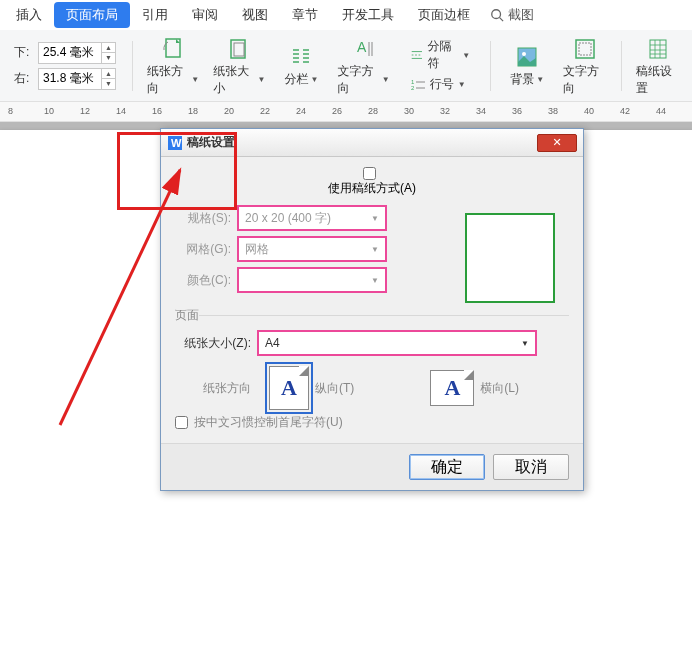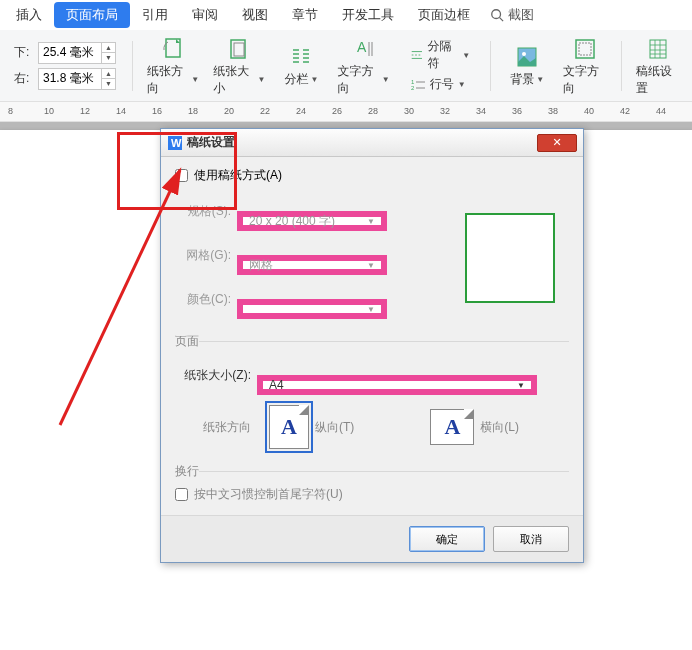--- a/index.html
+++ b/index.html
@@ -35,47 +35,47 @@
 
 .doc-area { position: absolute; left: 0; top: 122px; right: 0; bottom: 0; background: #b8b8b8; }
 .page { position: absolute; left: 0; top: 8px; width: 100%; height: 100%; background: #fff; box-shadow: 0 1px 4px rgba(0,0,0,.2); }
 
 .dialog { position: absolute; left: 160px; top: 128px; width: 424px; background: #f0f0f0; border: 1px solid #7a9ac0; box-shadow: 2px 2px 8px rgba(0,0,0,.3); font-size: 12px; }
 .dialog-title { height: 28px; background: linear-gradient(#fdfdfd,#e8e8e8); display: flex; align-items: center; padding: 0 6px; border-bottom: 1px solid #c8c8c8; }
 .dialog-title .ttl { font-weight: bold; color: #333; margin-left: 4px; }
 .dialog-close { margin-left: auto; width: 40px; height: 18px; background: #d04030; border: 1px solid #a02818; border-radius: 2px; color: #fff; display: flex; align-items: center; justify-content: center; font-size: 11px; cursor: pointer; }
 
 .dialog-body { padding: 10px 14px 8px 14px; }
-.chk-row { display: flex; align-items: center; margin-bottom: 8px; }
+.chk-row { display: flex; align-items: center; margin-bottom: 8px; flex-direction: column; }
 .chk-row input { margin-right: 6px; }
 .form-row { display: flex; align-items: center; margin: 5px 0; color: #9a9a9a; }
 .form-row.enabled { color: #333; }
 .form-row .flabel { width: 56px; text-align: right; margin-right: 6px; }
-.form-row .fselect { flex: 1; max-width: 150px; height: 20px; border: 6px solid #ec4899; background: #fff; display: flex; align-items: center; padding: 0 6px; position: relative; color: #9a9a9a; margin-top: 19px; }
+.form-row .fselect { flex: 1; max-width: 150px; height: 26px; border: 2px solid #ec4899; background: #fff; display: flex; align-items: center; padding: 0 6px; position: relative; color: #9a9a9a; }
 .form-row .fselect .sel-caret { margin-left: auto; font-size: 8px; }
 
 .preview-box { position: absolute; right: 28px; top: 56px; width: 90px; height: 90px; border: 2px solid #2a9d3a; background: #fff; }
 
 .section-hdr { color: #888; margin: 14px 0 6px 0; display: flex; align-items: center; }
 .section-hdr .line { flex: 1; height: 1px; background: #d8d8d8; }
 
 .orient-row { display: flex; align-items: center; gap: 18px; margin: 10px 0 4px 0; }
 .orient-opt { display: flex; flex-direction: row; align-items: center; gap: 6px; }
 .orient-ico { width: 40px; height: 44px; border: 1px solid #888; background: #fff; display: flex; align-items: center; justify-content: center; position: relative; }
 .orient-ico.sel { outline: 2px solid #2e6bd0; outline-offset: 2px; }
 .orient-ico .fold { position: absolute; right: -1px; top: -1px; width: 10px; height: 10px; background: linear-gradient(135deg,#fff 48%, #888 52%); }
 .orient-ico .a { font-family: serif; font-size: 22px; color: #2040a0; font-weight: bold; }
 .orient-label { color: #888; }
 
 .chk-line { display: flex; align-items: center; margin: 4px 0; color: #888; }
 .chk-line input { margin-right: 6px; }
 
 .tips { color: #2e6bd0; display: flex; align-items: center; gap: 4px; margin-top: 10px; cursor: pointer; }
 .dialog-footer { display: flex; justify-content: flex-end; gap: 8px; padding: 10px 14px; border-top: 1px solid #d8d8d8; background: #eaeaea; }
-.dlg-btn { width: 76px; height: 26px; border: 1px solid #a8a8a8; background: linear-gradient(#fdfdfd,#ececec); border-radius: 2px; font-size: 11px; cursor: pointer; }
+.dlg-btn { width: 76px; height: 26px; border: 1px solid #a8a8a8; background: linear-gradient(#fdfdfd,#ececec); border-radius: 2px; font-size: 16px; cursor: pointer; }
 .dlg-btn.primary { border: 1px solid #5a8fd6; box-shadow: 0 0 0 1px #9cc2f0 inset; }
 
 .anno-box { position: absolute; border: 3px solid #e02020; pointer-events: none; z-index: 50; }
 .anno-arrow { position: absolute; z-index: 51; pointer-events: none; }
 </style>
 </head>
 <body>
 
 <div class="menu-bar">
   <span class="menu-item">插入</span>
@@ -344,24 +344,20 @@
       <div style="width:40px"></div>
       <div class="orient-opt">
         <div class="orient-ico" style="width:44px;height:36px">
             <div class="fold"></div>
             <span class="a">A</span>
           </div>
         <span class="orient-label">横向(L)</span>
       </div>
     </div>
 
-    <div class="section-hdr">
-        <span>换行</span>
-        <div class="line"></div>
-      </div>
 
     <div class="chk-line">
         <input type="checkbox" style="">
         <span>按中文习惯控制首尾字符(U)</span>
       </div>
 
   </div>
   <div class="dialog-footer">
     <button class="dlg-btn primary">确定</button>
     <button class="dlg-btn">取消</button>

